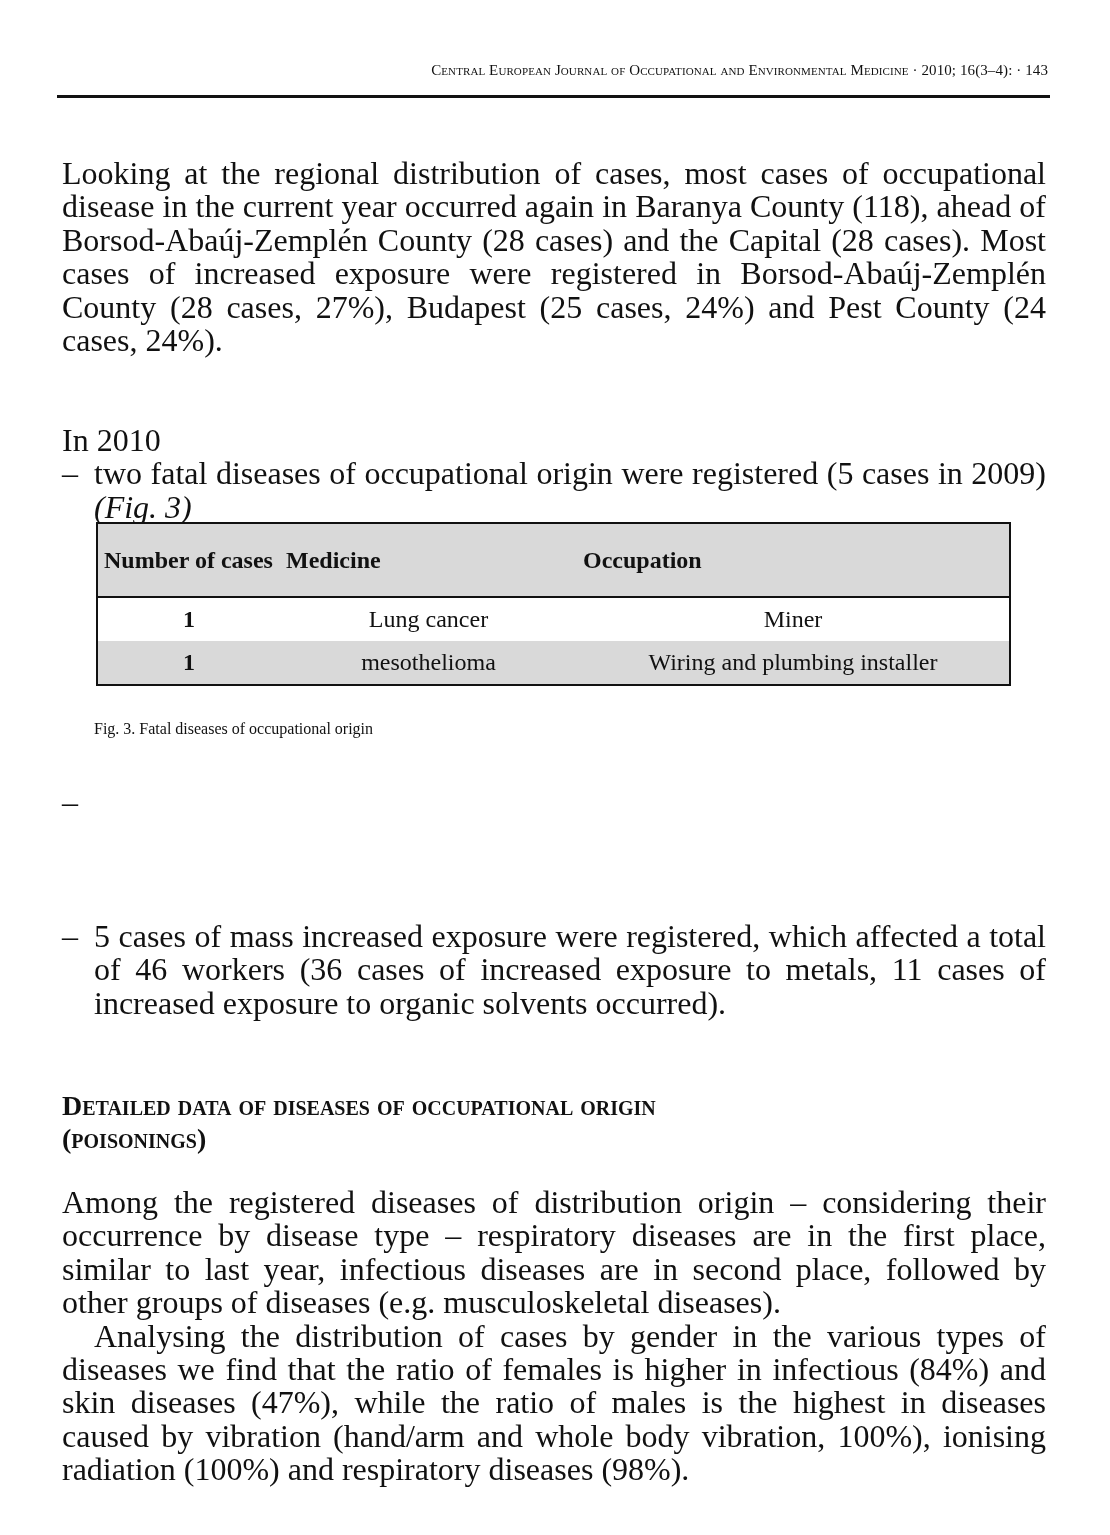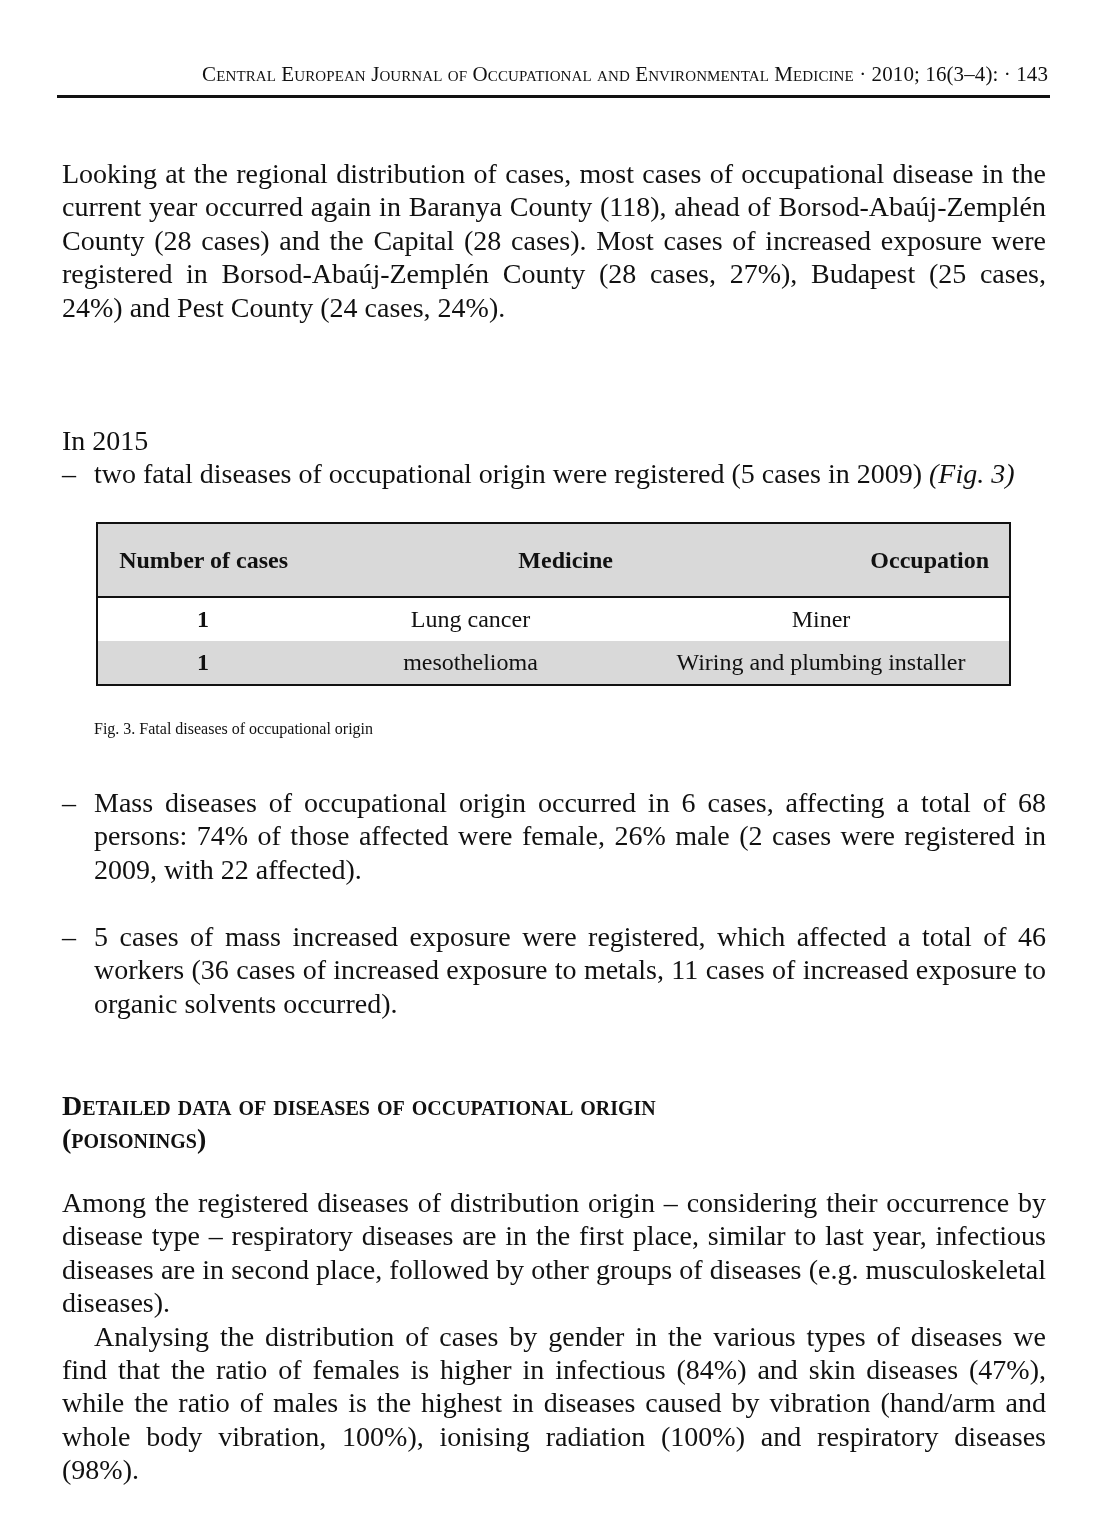--- a/index.html
+++ b/index.html
@@ -3,45 +3,45 @@
 <meta charset="utf-8">
 <style>
   html, body { margin: 0; padding: 0; background: #ffffff; }
   body {
     width: 1110px; height: 1535px; position: relative; overflow: hidden;
     font-family: "Liberation Serif", "DejaVu Serif", serif;
     color: #111111;
   }
   .running-head {
     position: absolute; left: 58px; top: 62px; width: 990px;
-    text-align: right; font-size: 21px; letter-spacing: 0.1px;
+    text-align: right; font-size: 15px; letter-spacing: 0.1px;
     font-variant: small-caps; white-space: nowrap;
   }
   .head-rule {
     position: absolute; left: 57px; top: 95px; width: 993px; height: 3px;
     background: #111111;
   }
   .body-text {
     position: absolute; left: 62px; width: 984px;
-    font-size: 28px; line-height: 33.4px; text-align: justify;
+    font-size: 32px; line-height: 33.4px; text-align: justify;
   }
   .body-text p { margin: 0; }
   .indent { text-indent: 32px; }
   .dash-item { position: relative; padding-left: 32px; }
   .dash-item .dash { position: absolute; left: 0; top: 0; }
   .fig-ref { font-style: italic; margin-top: 48px; }
 
   table.fatal {
     position: absolute; left: 96px; top: 522px; width: 915px;
     border-collapse: collapse; border: 2px solid #111111;
     font-size: 24px;
   }
   table.fatal th {
     background: #d9d9d9; font-weight: bold; height: 72px; line-height: 27px;
-    border-bottom: 2px solid #111111; padding: 0 20px; text-align: right;
+    border-bottom: 2px solid #111111; padding: 0 6px; text-align: left;
   }
   table.fatal td { height: 43px; text-align: center; padding: 0 6px; }
   table.fatal tr.row-0 td { background: #ffffff; }
   table.fatal tr.row-1 td { background: #d9d9d9; }
   table.fatal td.num { font-weight: bold; }
   .col-num { width: 170px; }
   .col-diag { width: 285px; }
 
   .caption {
     position: absolute; left: 94px; top: 720px;
@@ -60,21 +60,21 @@
   <span>Central European Journal of Occupational and Environmental Medicine</span>
   <span>· 2010; 16(3–4): · 143</span>
 </div>
 <div class="head-rule"></div>
 
 <div class="body-text" style="top:157px;">
   <p>Looking at the regional distribution of cases, most cases of occupational disease in the current year occurred again in Baranya County (118), ahead of Borsod-Abaúj-Zemplén County (28 cases) and the Capital (28 cases). Most cases of increased exposure were registered in Borsod-Abaúj-Zemplén County (28 cases, 27%), Budapest (25 cases, 24%) and Pest County (24 cases, 24%).</p>
 </div>
 
 <div class="body-text" style="top:424px;">
-  <p>In 2015</p>
+  <p>In 2010</p>
   <p class="dash-item">
     <span class="dash">–</span>
     <span>two fatal diseases of occupational origin were registered (5 cases in 2009)</span>
     <span class="fig-ref">(Fig. 3)</span>
   </p>
 </div>
 
 <table class="fatal">
   <thead>
     <tr>
@@ -95,21 +95,20 @@
       <td>Wiring and plumbing installer</td>
     </tr>
   </tbody>
 </table>
 
 <div class="caption">Fig. 3. Fatal diseases of occupational origin</div>
 
 <div class="body-text" style="top:786px;">
   <p class="dash-item">
     <span class="dash">–</span>
-    <span>Mass diseases of occupational origin occurred in 6 cases, affecting a total of 68 persons: 74% of those affected were female, 26% male (2 cases were registered in 2009, with 22 affected).</span>
   </p>
 </div>
 
 <div class="body-text" style="top:920px;">
   <p class="dash-item">
     <span class="dash">–</span>
     <span>5 cases of mass increased exposure were registered, which affected a total of 46 workers (36 cases of increased exposure to metals, 11 cases of increased exposure to organic solvents occurred).</span>
   </p>
 </div>
 

